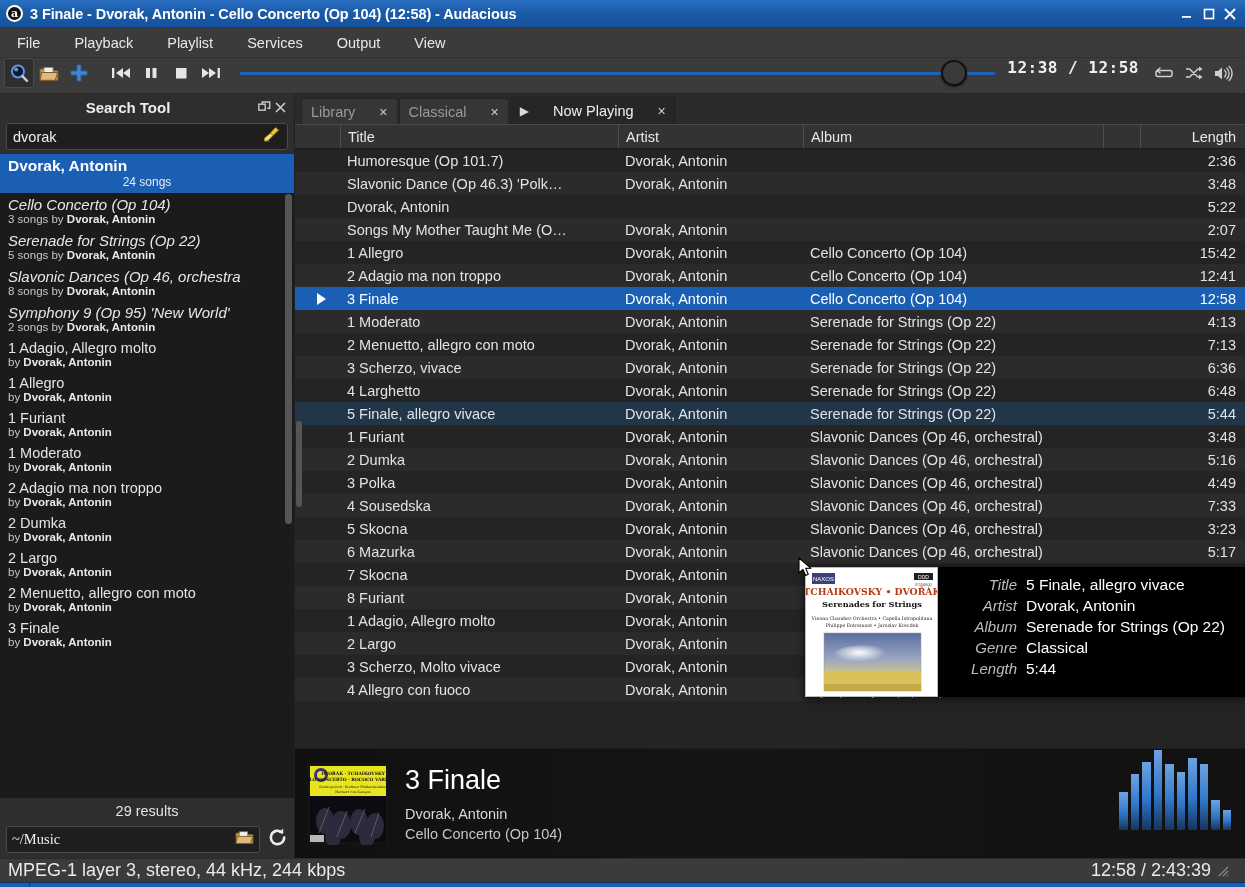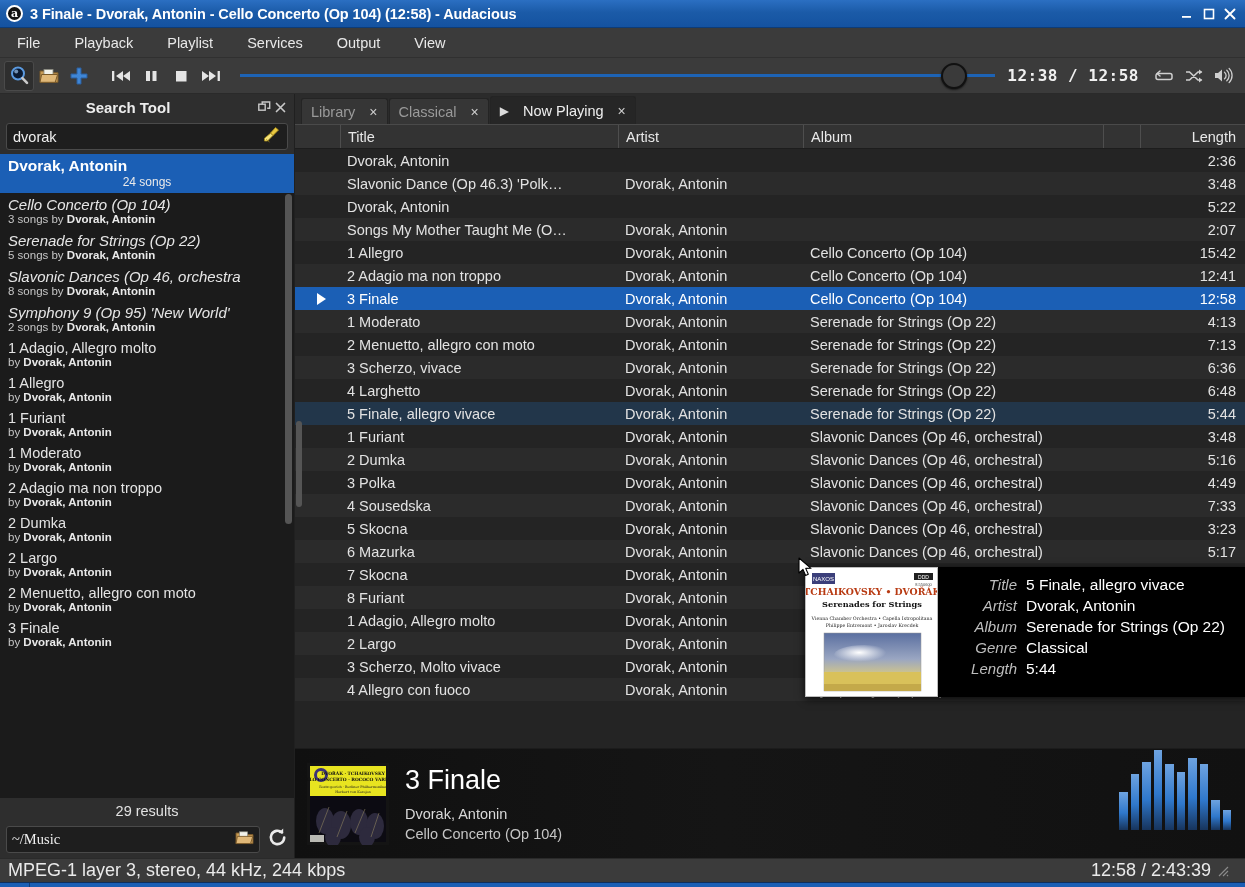--- a/index.html
+++ b/index.html
@@ -50,21 +50,21 @@
     gap: 16px;
   }
   .menu-item {
     font-size: 14.5px; color: #e8e8e8;
     padding: 3px 9px; white-space: nowrap;
   }
 
   
   #toolbar {
     height: 36px; background: #3b3b3b;
-    display: flex; align-items: center;
+    display: flex; 
     padding: 0 6px 0 4px;
     border-bottom: 1px solid #2a2a2a;
   }
   .tb-btn {
     width: 30px; height: 30px;
     display: flex; align-items: center; justify-content: center;
     flex: 0 0 auto;
   }
   .tb-btn.active { background: #2e2e2e; border-radius: 3px; box-shadow: inset 0 0 0 1px #4a4a4a; }
   .tb-gap { width: 12px; flex: 0 0 auto; }
@@ -136,21 +136,21 @@
     flex: 1 1 auto; height: 27px; background: #1e1e1e;
     border: 1px solid #4a4a4a; border-radius: 3px;
     display: flex; align-items: center; padding: 0 5px; font-family: Liberation Serif, serif;
   }
   #path-value { flex: 1 1 auto; font-size: 14.5px; color: #efefef; }
 
   
   #content { flex: 1 1 auto; display: flex; flex-direction: column; background: #2b2b2b; min-width:0; }
   #tabbar { height: 30px; background: #2b2b2b; display: flex; align-items: flex-end; padding-left: 6px; }
   .tab {
-    height: 26px; display: flex; align-items: center; gap: 14px;
+    height: 26px; display: flex; align-items: center; gap: 24px;
     padding: 0 9px; font-size: 14.5px; color: #9a9a9a;
     background: #363636; border: 1px solid #242424; border-bottom: none;
     border-radius: 3px 3px 0 0; margin-right: 1px; white-space: nowrap;
   }
   .tab.active { background: #262626; color: #efefef; height: 28px; }
   .tab .x { color: #cfcfcf; font-size: 14px; line-height: 1; }
   .tab .playmark { color: #dcdcdc; font-size: 12px; }
 
   #pl-head {
     height: 25px; background: #333333; display: flex; align-items: center;
@@ -464,20 +464,21 @@
       <div class="colh c-title">Title</div>
       <div class="colh c-artist">Artist</div>
       <div class="colh c-album">Album</div>
       <div class="colh c-pad"></div>
       <div class="colh c-len">Length</div>
     </div>
 
     <div id="pl-body">
       <div class="row even">
           <div class="cell c-mark playmark-cell"></div>
+          <div class="cell c-title">Humoresque (Op 101.7)</div>
           <div class="cell c-artist">Dvorak, Antonin</div>
           <div class="cell c-album"></div>
           <div class="cell c-pad"></div>
           <div class="cell len c-len">2:36</div>
         </div>
         <div class="row odd">
           <div class="cell c-mark playmark-cell"></div>
           <div class="cell c-title">Slavonic Dance (Op 46.3) 'Polk…</div>
           <div class="cell c-artist">Dvorak, Antonin</div>
           <div class="cell c-album"></div>

